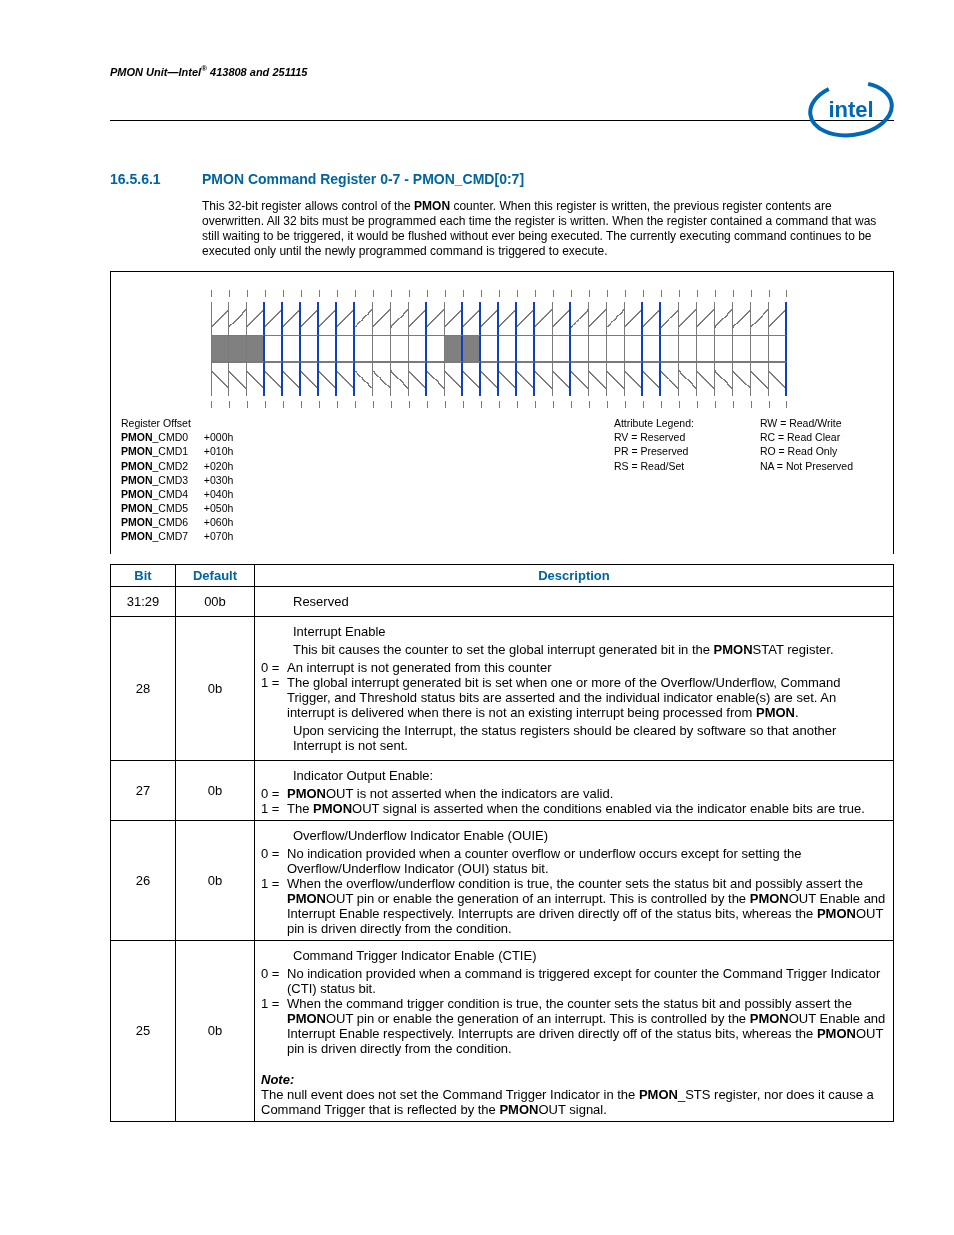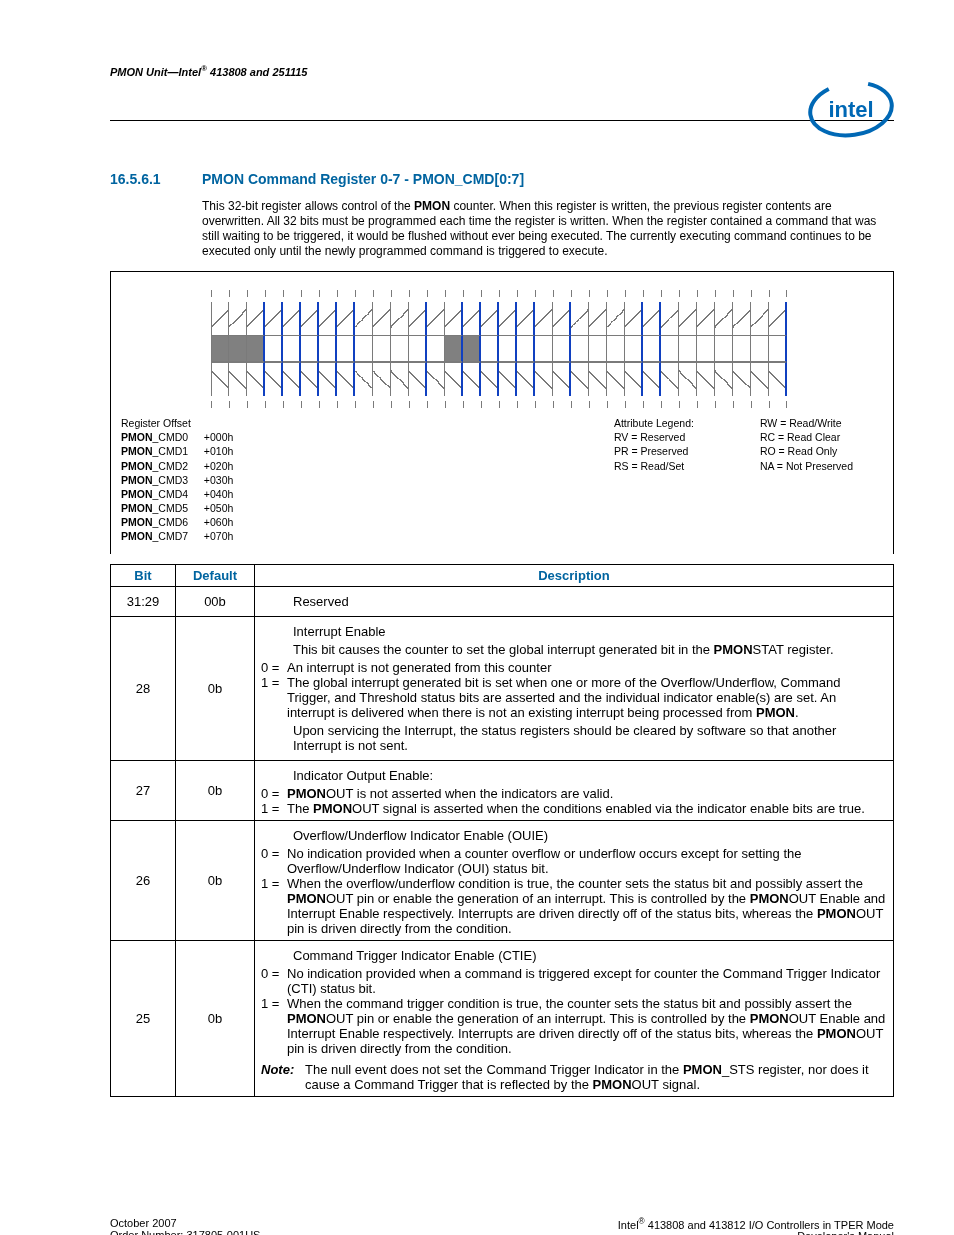--- a/index.html
+++ b/index.html
@@ -119,21 +119,21 @@
   table.bt td {
     border: 1px solid #000;
     vertical-align: top;
     padding: 4px 6px;
   }
   table.bt td.c { text-align: center; vertical-align: middle; }
   .desc-block p { margin: 3px 0; padding-left: 32px; }
   .kv { display: flex; }
   .kv .k { width: 26px; flex-shrink: 0; }
   .kv .v { flex: 1; }
-  .note-row { display: flex; margin-top: 6px; }
+  .note-row { display: flex; margin-top: 16px; flex-direction: column; }
   .note-row .nl { font-style: italic; font-weight: bold; width: 44px; flex-shrink: 0; }
   .note-row .nv { flex: 1; }
 
   .footer {
     display: flex;
     justify-content: space-between;
     font-size: 11px;
     margin-top: 120px;
   }
   .footer .right { text-align: right; }

